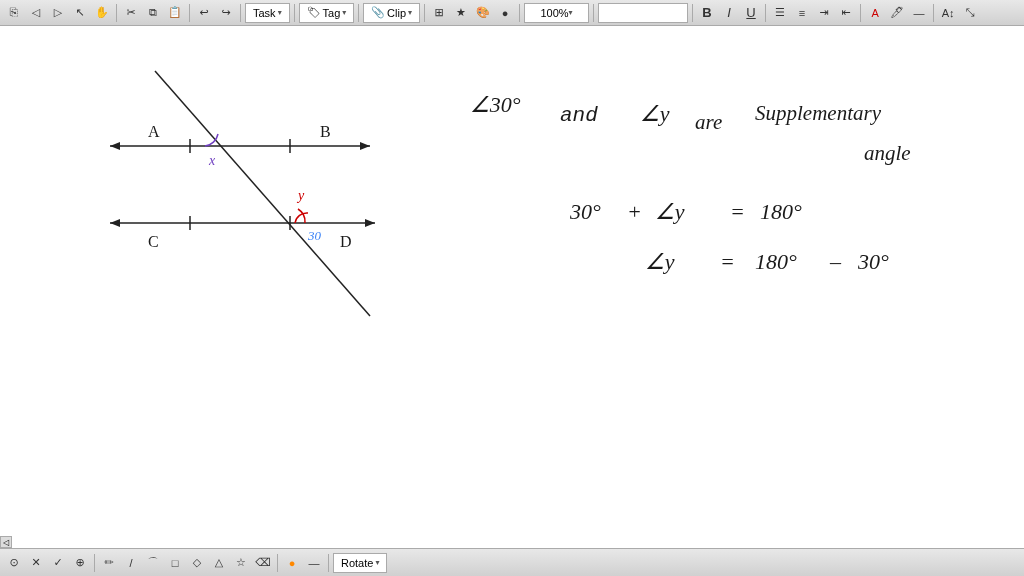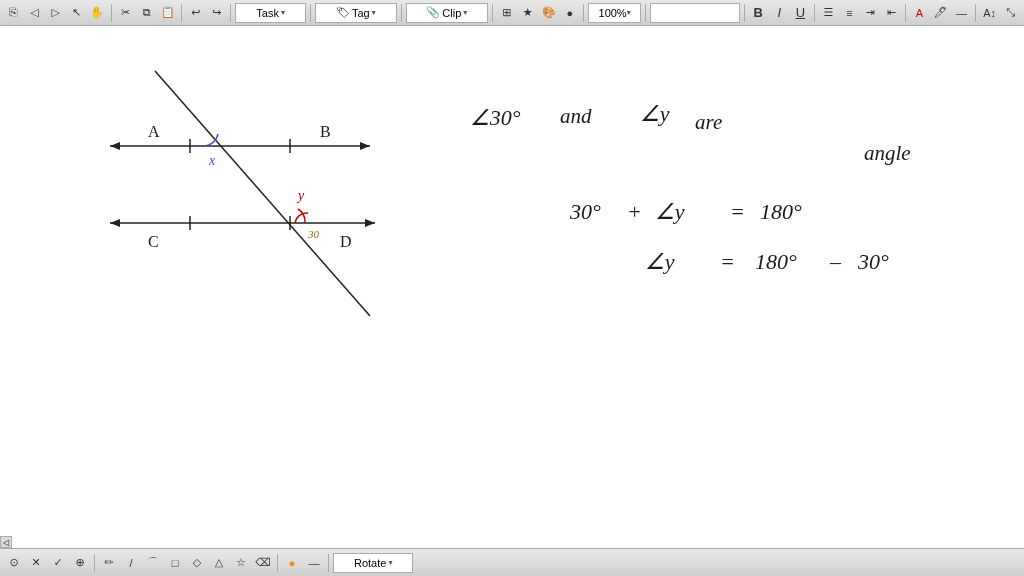--- a/index.html
+++ b/index.html
@@ -39,31 +39,31 @@
       height: 18px;
       background: #aaa;
       margin: 0 2px;
     }
     .toolbar-dropdown {
       display: flex;
       align-items: center;
       height: 20px;
       background: white;
       border: 1px solid #aaa;
-      padding: 0 20px;
+      padding: 0 7px;
       cursor: pointer;
       font-size: 11px;
       gap: 2px;
     }
     .toolbar-dropdown-arrow {
       font-size: 8px;
       color: #555;
     }
     .zoom-box {
-      width: 55px;
+      width: 65px;
       height: 20px;
       background: white;
       border: 1px solid #aaa;
       display: flex;
       align-items: center;
       justify-content: center;
       font-size: 11px;
     }
     .search-box {
       width: 90px;
@@ -244,26 +244,27 @@
 
     <div class="math-text" style="left:148px; top:97px; font-size:16px; font-style:normal;">A</div>
     <div class="math-text" style="left:320px; top:97px; font-size:16px; font-style:normal;">B</div>
     <div class="math-text" style="left:148px; top:207px; font-size:16px; font-style:normal;">C</div>
     <div class="math-text" style="left:340px; top:207px; font-size:16px; font-style:normal;">D</div>
 
     <div class="math-text" style="left:209px; top:127px; font-size:14px; color:#7040c0;">x</div>
 
     <div class="math-text" style="left:298px; top:162px; font-size:14px; color:#cc0000;">y</div>
 
-    <div class="math-text" style="left:308px; top:202px; font-size:11px; color:#a16207;">30</div>
-
-    <div class="math-text" style="left:470px; top:79px; font-size:22px; font-style:italic; font-family: Georgia, serif;">∠30°</div>
-    <div class="math-text" style="left:560px; top:78px; font-size:21px; font-style:italic; font-family: Liberation Serif, serif;">and</div>
+    <div class="math-text" style="left:308px; top:202px; font-size:13px; color:#3b82f6;">30</div>
+
+    <div class="math-text" style="left:470px; top:66px; font-size:22px; font-style:italic; font-family: Georgia, serif;">∠30°</div>
+    <div class="math-text" style="left:560px; top:78px; font-size:21px; font-style:italic; font-family: Liberation Mono, monospace;">and</div>
     <div class="math-text" style="left:640px; top:75px; font-size:22px; font-style:italic; font-family: Georgia, serif;">∠y</div>
     <div class="math-text" style="left:695px; top:84px; font-size:21px; font-style:italic; font-family: Georgia, serif;">are</div>
+    <div class="math-text" style="left:755px; top:75px; font-size:21px; font-style:italic; font-family: Georgia, serif;">Supplementary</div>
     <div class="math-text" style="left:864px; top:115px; font-size:21px; font-style:italic; font-family: Georgia, serif;">angle</div>
 
     <div class="math-text" style="left:570px; top:173px; font-size:22px; font-style:italic;">30°</div>
     <div class="math-text" style="left:627px; top:173px; font-size:22px; font-style:italic;">+</div>
     <div class="math-text" style="left:655px; top:173px; font-size:22px; font-style:italic;">∠y</div>
     <div class="math-text" style="left:730px; top:173px; font-size:22px; font-style:italic;">=</div>
     <div class="math-text" style="left:760px; top:173px; font-size:22px; font-style:italic;">180°</div>
 
     <div class="math-text" style="left:645px; top:223px; font-size:22px; font-style:italic;">∠y</div>
     <div class="math-text" style="left:720px; top:223px; font-size:22px; font-style:italic;">=</div>

